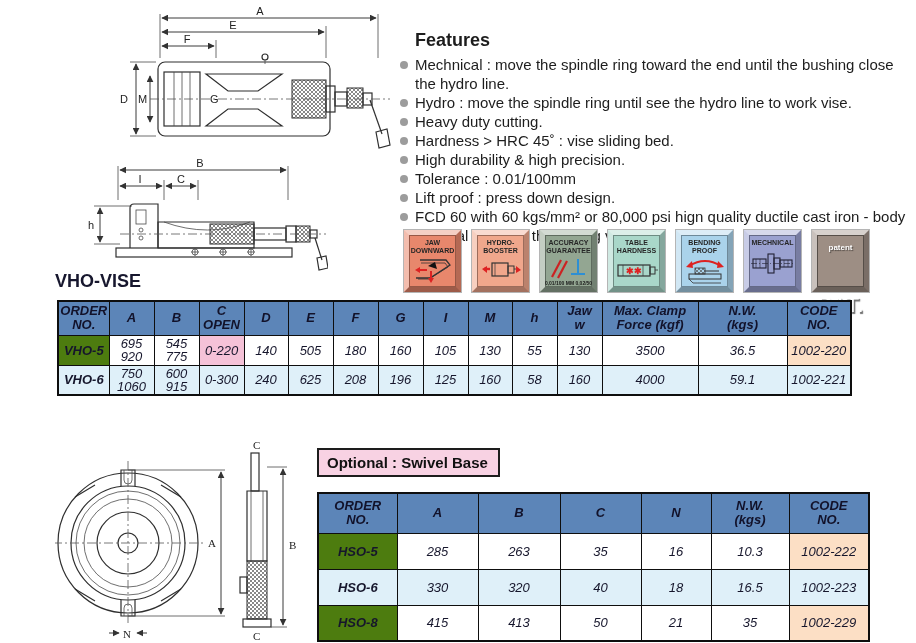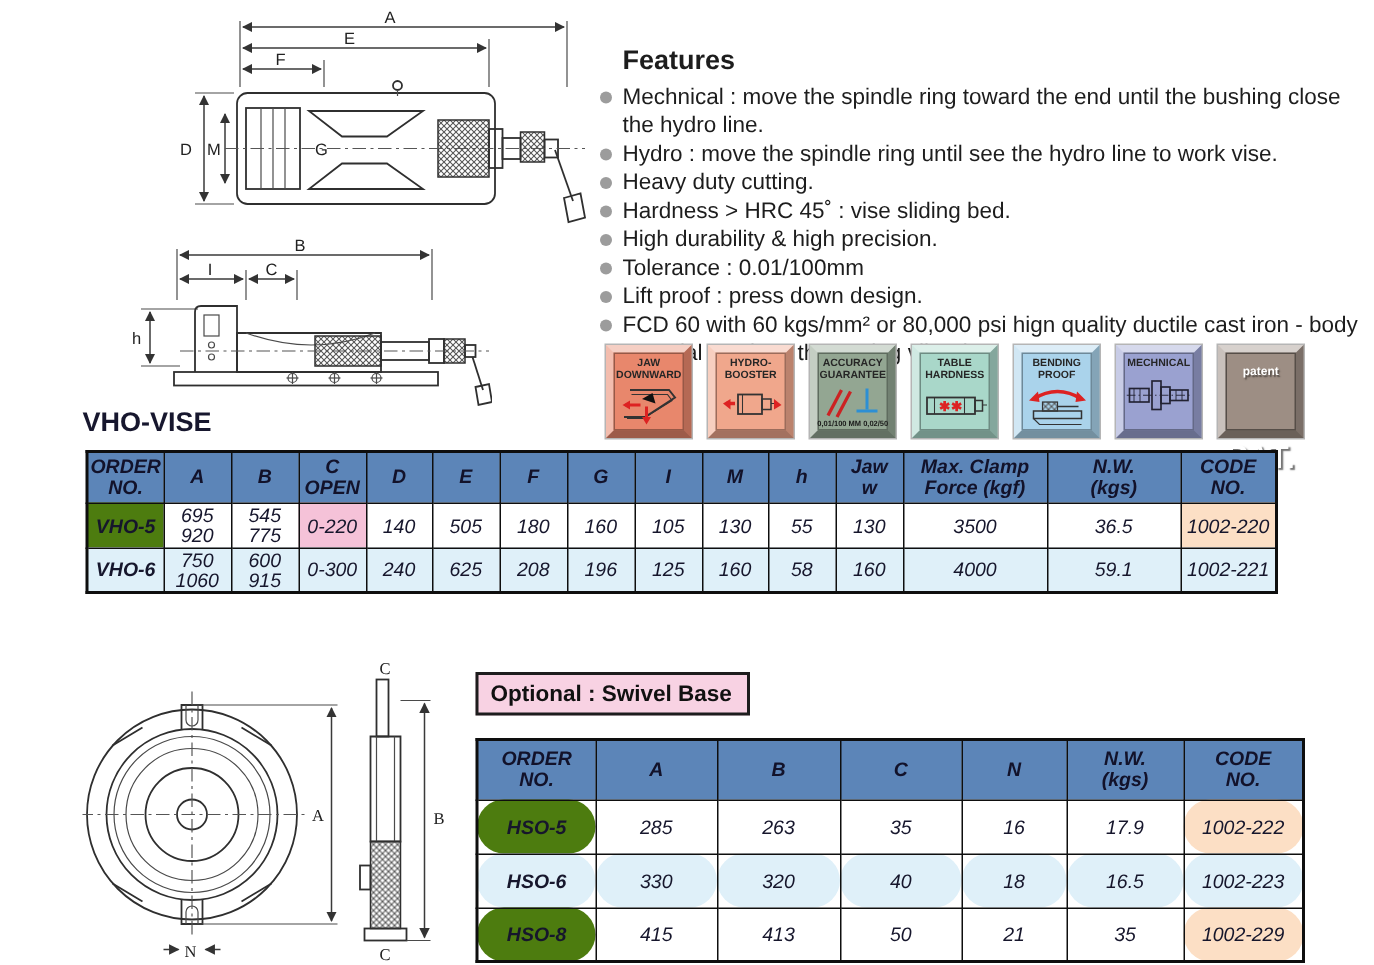--- a/index.html
+++ b/index.html
@@ -49,21 +49,21 @@
   table { border-collapse:collapse; table-layout:fixed; background:#fff;font-style:italic; }
   .spec { position:absolute; border:2px solid #0e0e0e; }
   .spec th, .spec td { border:1px solid #0e0e0e; text-align:center; vertical-align:middle;
      font-size:13px; white-space:pre-line; padding:0; }
   .spec th { background:#5c85b8; font-weight:bold; color:#12122a; line-height:14px; }
   #table1 { left:57px; top:300px; }
   #table1 th { height:34px; }
   #table1 td { height:30px; line-height:13px; }
   #table2 { left:317px; top:492px; }
   #table2 th { height:40px; }
-  #table2 td { height:36px;border-radius:18px; }
+  #table2 td { height:36px; }
   .spec tr.alt td { background:#dff0f9; }
   .spec td.c-order { background:#4d7c0f; font-weight:bold; }
   .spec td.c-open  { background:#f5c2d8; }
   .spec td.c-code  { background:#fcdfc5; }
 </style>
 </head>
 <body>
 
 <div id="page">
 
@@ -458,21 +458,21 @@
 (kgs)</th>
       <th>CODE
 NO.</th>
     </tr>
     <tr>
       <td class="c-order">HSO-5</td>
       <td>285</td>
       <td>263</td>
       <td>35</td>
       <td>16</td>
-      <td>17.9</td>
+      <td>10.3</td>
       <td class="c-code">1002-222</td>
     </tr>
     <tr class="alt">
       <td class="c-order">HSO-6</td>
       <td>330</td>
       <td>320</td>
       <td>40</td>
       <td>18</td>
       <td>16.5</td>
       <td class="c-code">1002-223</td>

